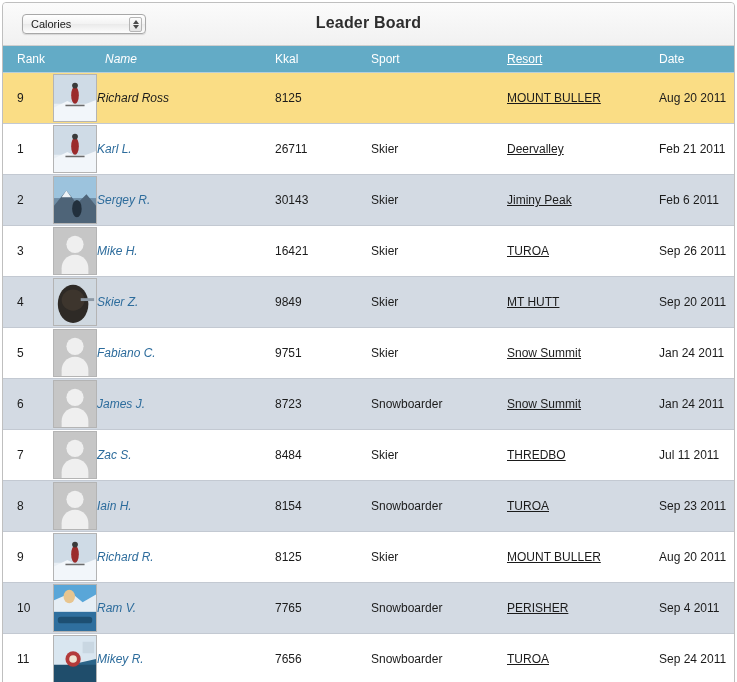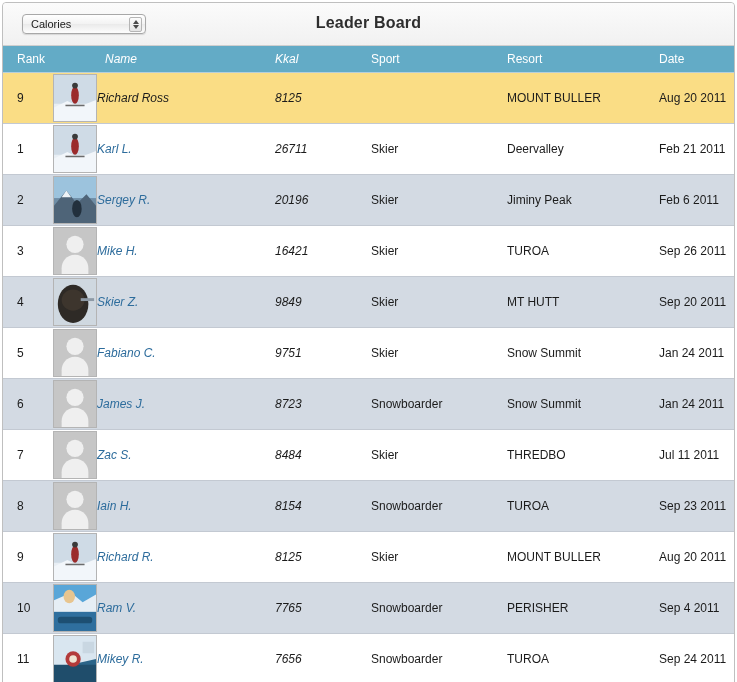--- a/index.html
+++ b/index.html
@@ -98,23 +98,23 @@
     font-size: 12px;
     font-weight: normal;
     text-align: left;
     height: 26px;
     padding: 0;
     vertical-align: middle;
     border-bottom: 1px solid #b7cfdb;
   }
   .c-rank  { width: 88px;  padding-left: 14px !important; }
   .c-name  { width: 170px; padding-left: 0 !important; font-style: italic; }
-  .c-kkal  { width: 96px; font-style: italic; }
+  .c-kkal  { width: 96px; }
   .c-sport { width: 136px; }
-  .c-resort{ width: 152px; }
+  .c-resort{ width: 152px; text-decoration: underline; }
   .c-date  { width: 89px; }
 
   table.board tbody td {
     font-size: 12px;
     color: #1b1b1b;
     height: 51px;
     padding: 0;
     vertical-align: middle;
     border-bottom: 1px solid #c3c9d2;
     box-sizing: border-box;
@@ -235,21 +235,21 @@
                   <rect width="44" height="48" fill="#9cc3dd"></rect>
                   <rect y="22" width="44" height="26" fill="#6f8ea6"></rect>
                   <path d="M0 30 L13 14 L24 28 L34 18 L44 30 L44 48 L0 48Z" fill="#4e6478"></path>
                   <path d="M13 14 L18 21 L8 21Z" fill="#eef3f7"></path>
                   <ellipse cx="24" cy="33" rx="5" ry="9" fill="#22303d"></ellipse>
                 </svg>
               </span>
               <a class="pname">Sergey R.</a>
             </div>
           </td>
-          <td class="c-kkal">20196</td>
+          <td class="c-kkal">30143</td>
           <td class="c-sport">Skier</td>
           <td class="c-resort">Jiminy Peak</td>
           <td class="c-date">Feb 6 2011</td>
         </tr>
         <tr class="row-odd">
           <td class="c-rank cell-rank">3</td>
           <td class="c-name cell-name">
             <div class="name-wrap">
               <span class="avatar">
                 <svg viewBox="0 0 44 48" preserveAspectRatio="none">

